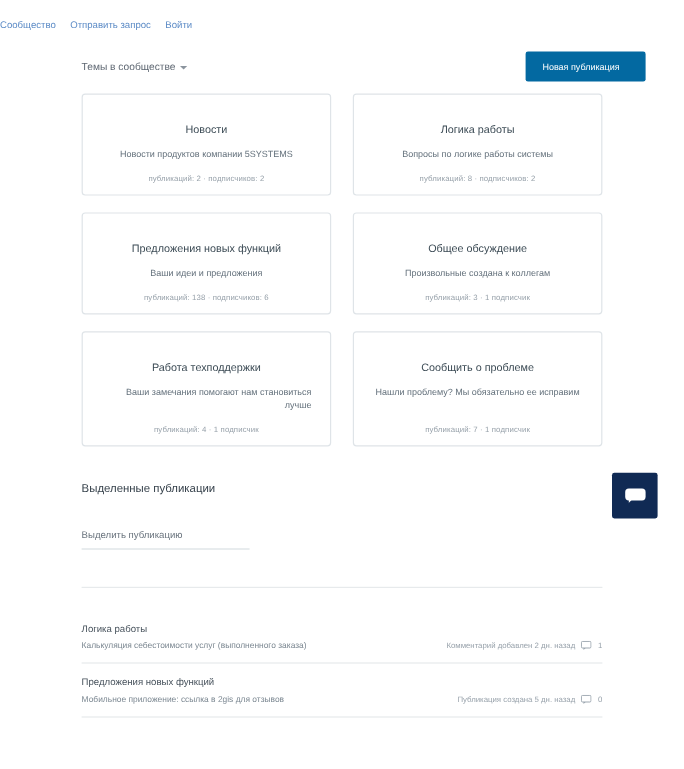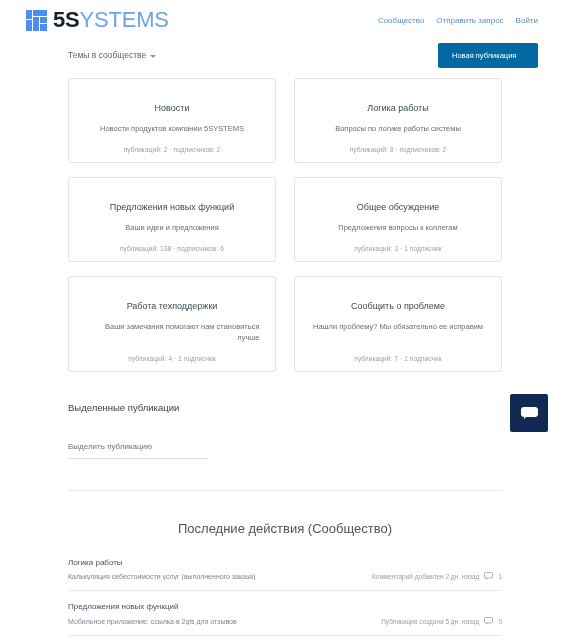--- a/index.html
+++ b/index.html
@@ -291,31 +291,20 @@
     display: block;
     clip-path: polygon(0 0, 100% 0, 0 100%);
   }
 </style>
 </head>
 <body>
 
 <div class="page">
 
   <div class="header">
-    <a class="logo" href="#">
-      <span class="logo-mark">
-        <i class="lm1"></i>
-          <i class="lm2"></i>
-          <i class="lm3"></i>
-        <i class="lm4"></i>
-          <i class="lm5"></i>
-          <i class="lm6"></i>
-      </span>
-      <span class="logo-text"><span class="dark">5S</span><span class="light">YSTEMS</span></span>
-    </a>
 
     <nav class="top-nav">
       <a href="#">Сообщество</a>
       <a href="#">Отправить запрос</a>
       <a href="#">Войти</a>
     </nav>
   </div>
 
   <div class="subhead">
     <div class="topics-dropdown">
@@ -336,21 +325,21 @@
       <div class="card-desc">Вопросы по логике работы системы</div>
       <div class="card-meta">публикаций: 8  ·  подписчиков: 2</div>
     </div>
     <div class="card">
       <div class="card-title">Предложения новых функций</div>
       <div class="card-desc">Ваши идеи и предложения</div>
       <div class="card-meta">публикаций: 138  ·  подписчиков: 6</div>
     </div>
     <div class="card">
       <div class="card-title">Общее обсуждение</div>
-      <div class="card-desc">Предложения вопросы к коллегам</div>
+      <div class="card-desc">Произвольные создана к коллегам</div>
       <div class="card-meta">публикаций: 3  ·  1 подписчик</div>
     </div>
     <div class="card card-tall">
       <div class="card-title">Работа техподдержки</div>
       <div class="card-desc">Ваши замечания помогают нам становиться лучше</div>
       <div class="card-meta">публикаций: 4  ·  1 подписчик</div>
     </div>
     <div class="card card-tall">
       <div class="card-title">Сообщить о проблеме</div>
       <div class="card-desc">Нашли проблему? Мы обязательно ее исправим</div>
@@ -359,21 +348,20 @@
   </div>
 
   <div class="featured">
     <div class="featured-title">Выделенные публикации</div>
     <input class="featured-input" type="text" placeholder="Выделить публикацию" style="">
   </div>
 
   <div class="divider"></div>
 
   <div class="recent">
-    <h2 class="recent-title">Последние действия (Сообщество)</h2>
 
     <div class="activity-item">
       <div class="activity-topic">Логика работы</div>
       <div class="activity-row">
         <a class="activity-link" href="#">Калькуляция себестоимости услуг (выполненного заказа)</a>
         <div class="activity-right">
           <span class="activity-time">Комментарий добавлен 2 дн. назад</span>
           <svg class="comment-ico" viewBox="0 0 18 16">
             <rect x="1" y="1" width="16" height="11" rx="2" fill="none" stroke="#9aa4ad" stroke-width="1.6"></rect>
             <path d="M4.5 12 L4.5 15.5 L8 12 Z" fill="#9aa4ad"></path>

